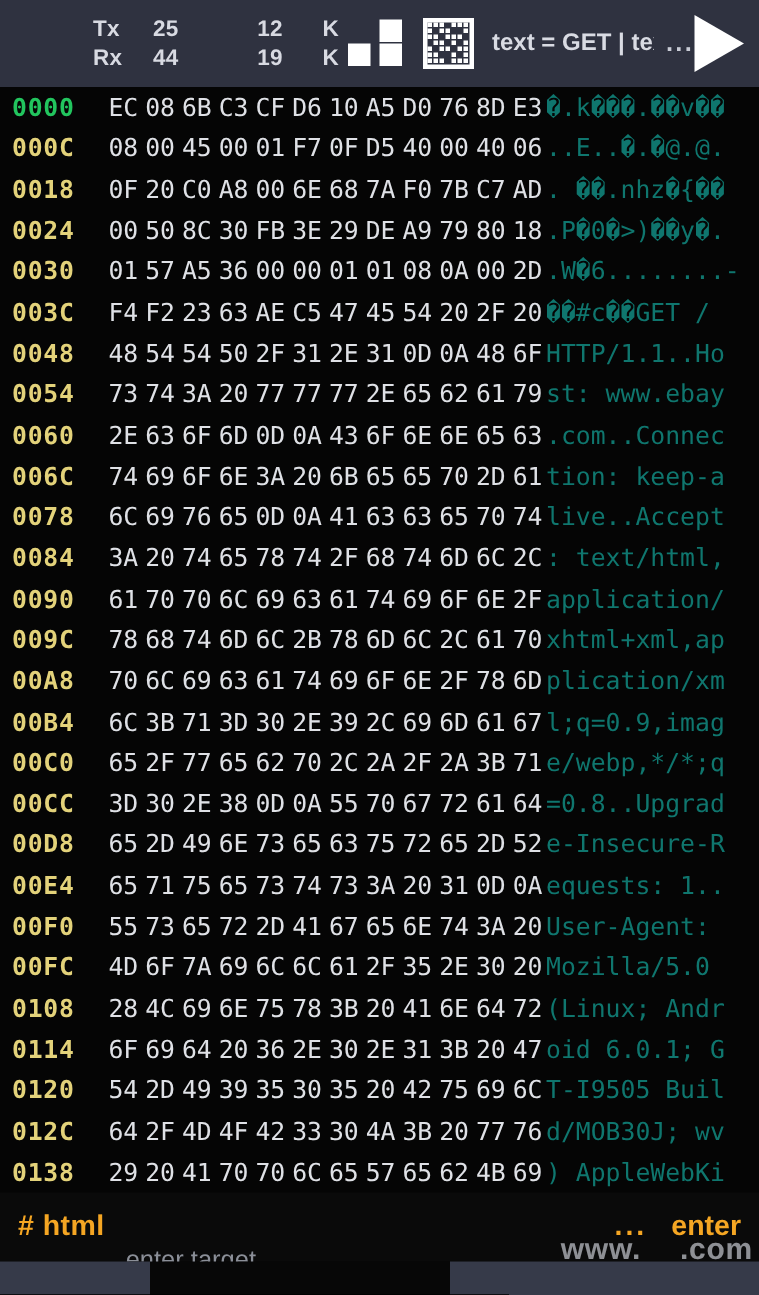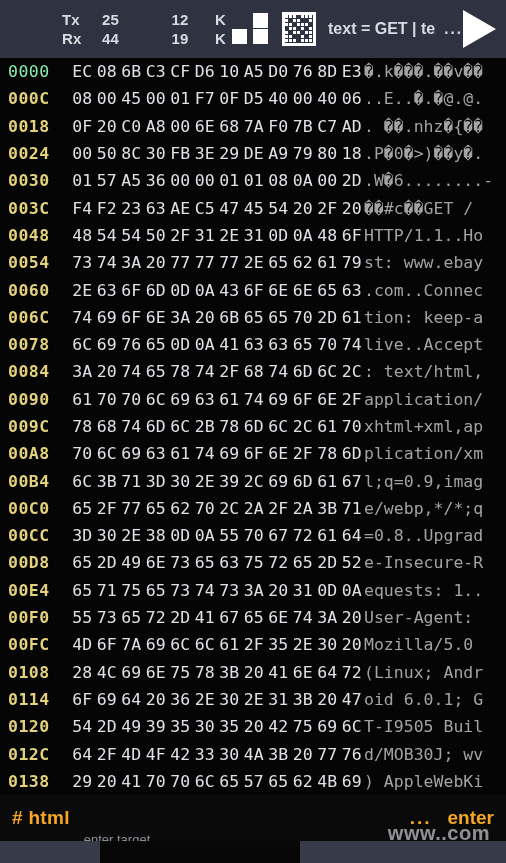--- a/index.html
+++ b/index.html
@@ -70,37 +70,37 @@
     font-size: 16.5px; white-space: pre;
   }
   .hdr-row { height: 35px; }
   .hdr-row .off  { color:#e9eaee; }
   .hdr-row .hb   { color:#e9eaee; }
   .hdr-row .asc  { color:#e9eaee; }
 
   .off  { width: 62px; flex:none; letter-spacing:.5px; }
   .hbs  { width: 294px; flex:none; display:flex; }
   .hb   { width: 24.5px; flex:none; text-align:center; color:#dfe1e6; }
-  .asc  { flex:1; color:#a3a3a3; letter-spacing:0px; }
-
-  .off-first { color:#86efac; font-weight:400; }
+  .asc  { flex:1; color:#0f766e; letter-spacing:0px; }
+
+  .off-first { color:#22c55e; font-weight:700; }
   .off-rest  { color:#e3d27a; font-weight:700; }
 
   
   .bottom-bar {
     position:absolute; left:0; right:0; bottom:22px; height:46px;
     background:#0a0a0a; display:flex; align-items:center; padding:0 12px;
   }
   .mode-badge {
     font-family:"Liberation Sans", sans-serif; color:#f5a623;
     font-size:19px; font-weight:700; letter-spacing:.3px;
   }
   .target-input {
     font-family:"Liberation Sans", sans-serif; color:#8b8f98;
-    font-size:13px; margin-left:14px; flex:1;margin-top:43px;
+    font-size:17px; margin-left:14px; flex:1;margin-top:43px;
   }
   .dots-bottom {
     color:#f5a623; font-size:19px; font-weight:700; letter-spacing:2px;
     font-family:"Liberation Sans", sans-serif; margin-right:16px;
   }
   .find-btn {
     font-family:"Liberation Sans", sans-serif; color:#f5a623;
     font-size:19px; font-weight:700;
   }
 
@@ -108,25 +108,25 @@
   .navbar { position:absolute; left:0; right:0; bottom:0; height:22px;
             background:#070707; display:flex; }
   .nav-seg { background:#363a49; height:22px; }
   .nav-back   { width: 100px; }
   .nav-gap1   { width: 100px; background:transparent; }
   .nav-home   { width: 100px; background:transparent; }
   .nav-recent { width: 206px; }
 
   
   .watermark {
-    position:absolute; right:16px; bottom:18px;
+    position:absolute; right:4px; bottom:18px;
     font-family:"Liberation Sans", sans-serif;
     color: rgba(225,228,235,0.62); font-size:26px; font-weight:700;
     letter-spacing:.5px; pointer-events:none; white-space:nowrap;
-    display:flex; align-items:flex-start;
+    display:flex; align-items:flex-start;gap:26px;
   }
   .wm-big { font-size:34px; font-weight:800; color: rgba(235,238,245,0.75); }
   .wm-sm  { font-size:20px; font-weight:700; color: rgba(225,228,235,0.62); }
   .wm-u { position:absolute; left:152px; bottom:-5px; width:28px; height:16px;
           border:3px solid rgba(235,238,245,0.55);
           border-top:none; border-radius:0 0 16px 16px; }
 </style>
 </head>
 <body>
 

